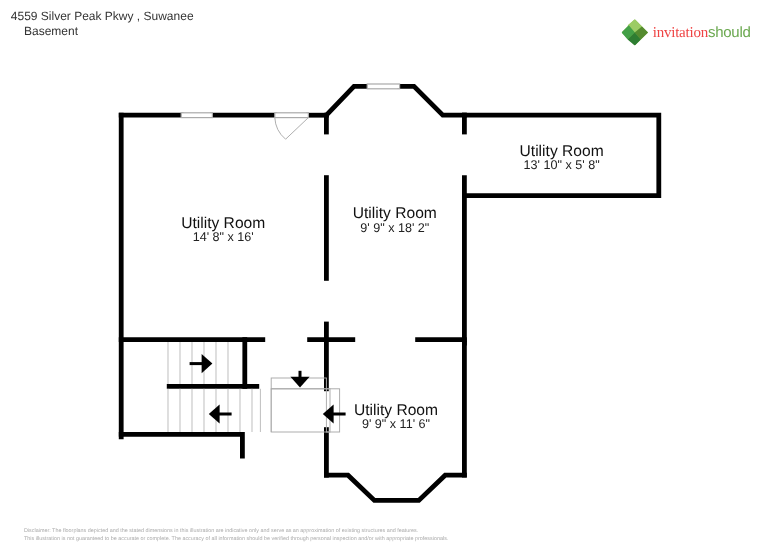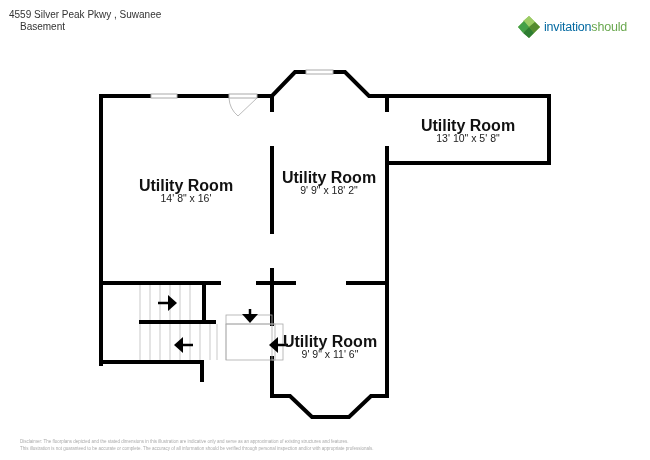--- a/index.html
+++ b/index.html
@@ -1,24 +1,24 @@
 <!DOCTYPE html>
 <html><head>
 <meta charset="utf-8">
 <style>
   html, body { margin: 0; padding: 0; background: #ffffff; }
   body { width: 650px; height: 460px; position: relative; overflow: hidden; font-family: "Liberation Sans", sans-serif; }
   .hdr { position: absolute; left: 9px; font-size: 10px; color: #333; line-height: 11px; }
   .logo { position: absolute; left: 518px; top: 16px; display: flex; align-items: center; }
   .logo-text { font-size: 12.5px; font-family: "Liberation Sans", sans-serif; margin-left: 4px; letter-spacing: -0.2px; }
-  .logo-a { color: #0369a1; }
+  .logo-a { color: #ef4444; font-family: Liberation Serif, serif; }
   .logo-b { color: #6aa84f; }
   .plan { position: absolute; left: 0; top: 0; }
   .room-label { position: absolute; text-align: center; transform: translateX(-50%); line-height: 12px; }
-  .room-name { font-weight: bold; font-size: 16px; color: #111; display: block; }
+  .room-name { font-weight: normal; font-size: 13px; color: #111; display: block; }
   .room-dim { font-size: 10.5px; color: #222; display: block; }
   .disclaimer { position: absolute; left: 20px; top: 438px; font-size: 4.5px; color: #aaa; line-height: 7px; }
 </style>
 </head>
 <body>
 
 <div class="hdr" style="top:9px;">4559 Silver Peak Pkwy , Suwanee</div>
 <div class="hdr" style="top:21px;margin-left:11px;">Basement</div>
 
 <div class="logo">

